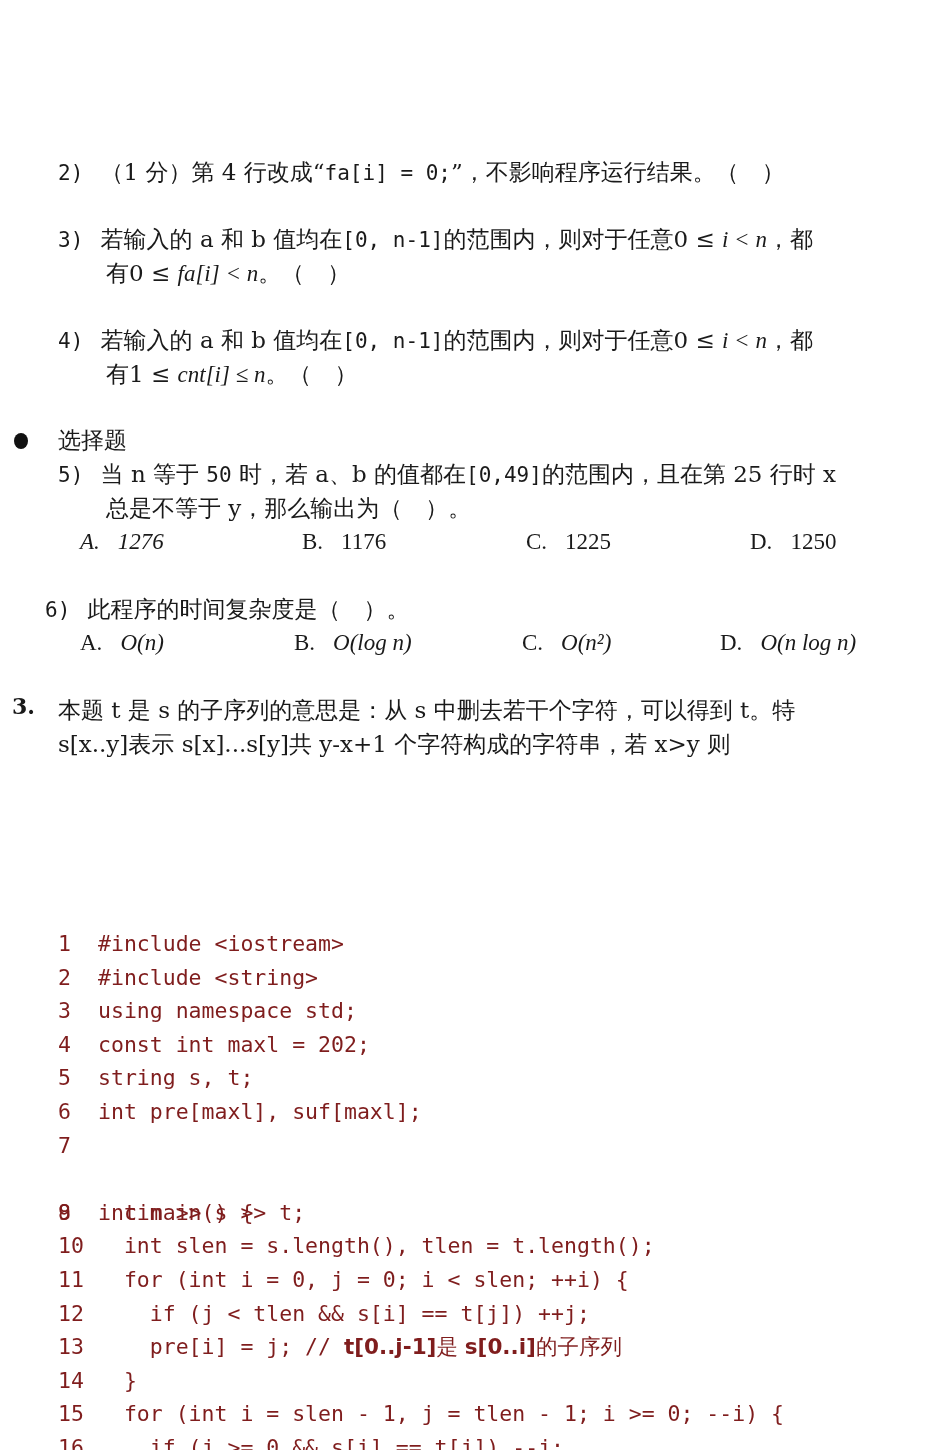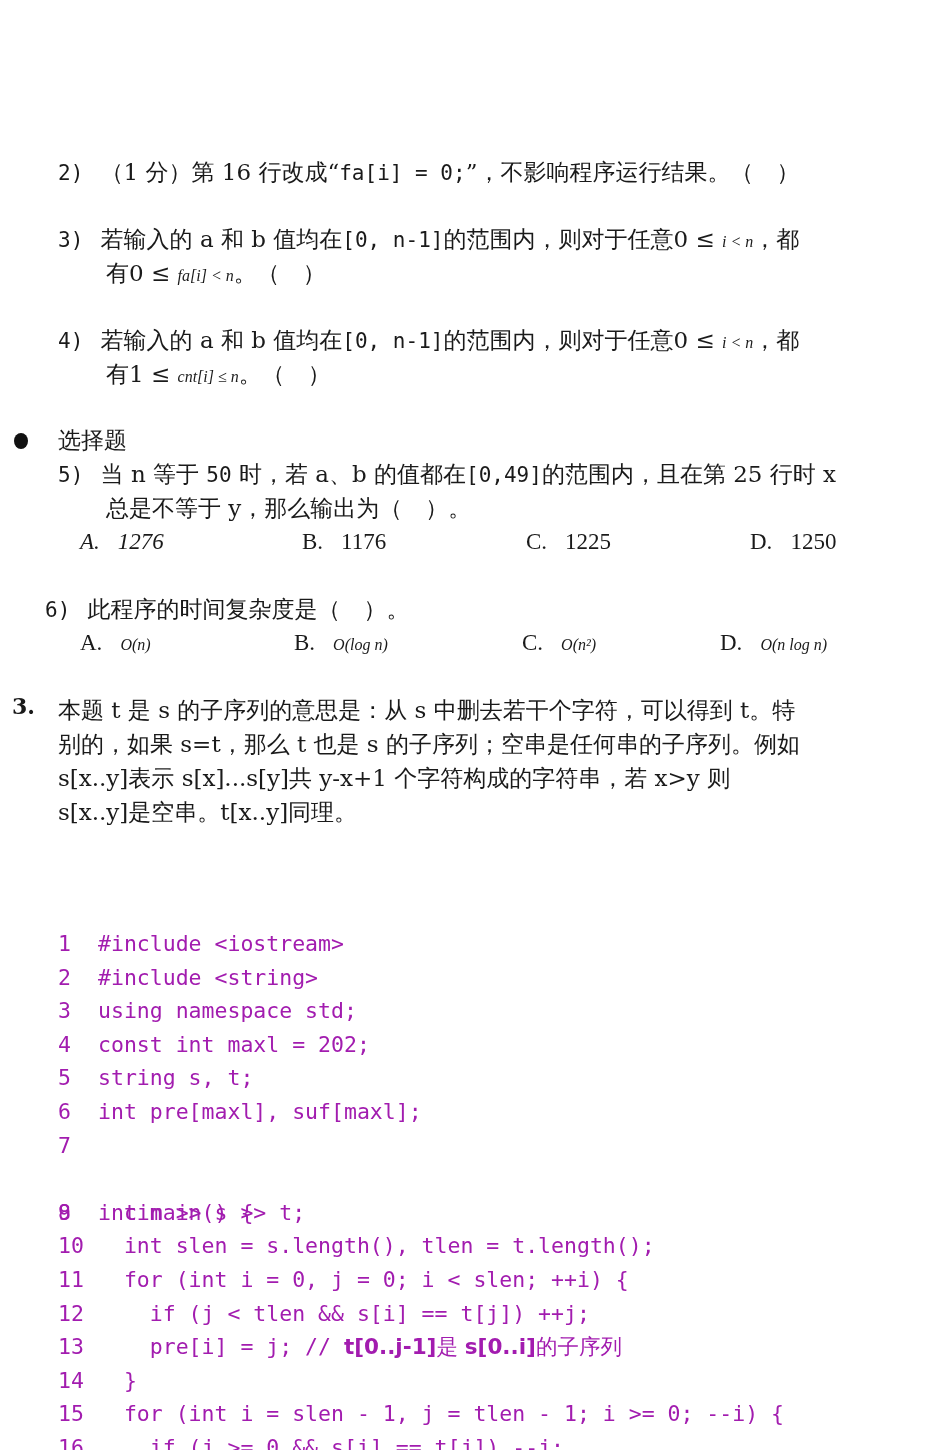--- a/index.html
+++ b/index.html
@@ -5,37 +5,37 @@
     html, body { margin: 0; padding: 0; background: #ffffff; }
     body {
       width: 926px; height: 1450px; overflow: hidden; position: relative;
       color: #1a1a1a;
       font-family: "DejaVu Serif", "Liberation Serif", serif;
     }
     .abs { position: absolute; }
     .q { font-size: 23px; line-height: 34px; white-space: nowrap; }
     .mono { font-family: "DejaVu Sans Mono", "Liberation Mono", monospace; font-size: 21px; }
     .num { font-family: "DejaVu Sans Mono", "Liberation Mono", monospace; font-size: 21px; }
-    .math { font-family: "Liberation Serif", "DejaVu Serif", serif; font-style: italic; font-size: 16px; }
+    .math { font-family: "Liberation Serif", "DejaVu Serif", serif; font-style: italic; font-size: 23px; }
     .opt-row { font-size: 23px; line-height: 34px; }
     .opt { position: absolute; white-space: nowrap; font-family: "Liberation Serif", serif; }
     .opt .letter { margin-right: 18px; }
     .bullet { width: 14px; height: 16px; background: #111; border-radius: 50%; }
     .code-line { position: absolute; left: 58px; font-family: "DejaVu Sans Mono", "Liberation Mono", monospace;
-      font-size: 21.5px; line-height: 33.6px; white-space: pre; color: #a21caf; }
+      font-size: 21.5px; line-height: 33.6px; white-space: pre; color: #7f1d1d; }
     .ln { display: inline-block; width: 40px; }
     .cmt-cn { font-family: "DejaVu Serif", serif; }
     .cmt-b { font-family: "DejaVu Sans", sans-serif; font-weight: bold; text-align: center; }
   </style>
 </head>
 <body>
 
 <div class="abs q" style="left:58px; top:155px;">
   <span class="num">2)</span>
-  <span style="margin-left:10px">（1 分）第 16 行改成“</span><span class="mono">fa[i] = 0;</span><span>”，不影响程序运行结果。（　）</span>
+  <span style="margin-left:10px">（1 分）第 4 行改成“</span><span class="mono">fa[i] = 0;</span><span>”，不影响程序运行结果。（　）</span>
 </div>
 
 <div class="abs q" style="left:58px; top:222px;">
   <span class="num">3)</span>
   <span style="margin-left:10px">若输入的 a 和 b 值均在</span><span class="mono">[0, n-1]</span><span>的范围内，则对于任意0 ≤ </span><span class="math">i &lt; n</span><span>，都</span>
 </div>
 <div class="abs q" style="left:106px; top:256px;">
   <span>有0 ≤ </span><span class="math">fa[i] &lt; n</span><span>。（　）</span>
 </div>
 
@@ -69,23 +69,21 @@
 <div class="abs opt-row" style="left:0; top:626px; width:926px; height:34px;">
   <div class="opt" style="left:80px;"><span class="letter">A.</span><span class="math">O(n)</span></div>
   <div class="opt" style="left:294px;"><span class="letter">B.</span><span class="math">O(log n)</span></div>
   <div class="opt" style="left:522px;"><span class="letter">C.</span><span class="math">O(n²)</span></div>
   <div class="opt" style="left:720px;"><span class="letter">D.</span><span class="math">O(n log n)</span></div>
 </div>
 
 <div class="abs" style="left:12px; top:693px; font-size:22px; font-weight:bold; font-family:'DejaVu Serif', serif;">3.</div>
 <div class="abs q" style="left:58px; top:693px;">
   <div>本题 t 是 s 的子序列的意思是：从 s 中删去若干个字符，可以得到 t。特</div>
-  <div>别的，如果 s=t，那么 t 也是 s 的子序列；空串是任何串的子序列。例如</div>
   <div>s[x..y]表示 s[x]...s[y]共 y-x+1 个字符构成的字符串，若 x&gt;y 则</div>
-  <div>s[x..y]是空串。t[x..y]同理。</div>
 </div>
 
 <div>
   <div class="code-line" style="top:927px;"><span class="ln">1</span><span>#include &lt;iostream&gt;</span></div>
   <div class="code-line" style="top:961px;"><span class="ln">2</span><span>#include &lt;string&gt;</span></div>
   <div class="code-line" style="top:994px;"><span class="ln">3</span><span>using namespace std;</span></div>
   <div class="code-line" style="top:1028px;"><span class="ln">4</span><span>const int maxl = 202;</span></div>
   <div class="code-line" style="top:1061px;"><span class="ln">5</span><span>string s, t;</span></div>
   <div class="code-line" style="top:1095px;"><span class="ln">6</span><span>int pre[maxl], suf[maxl];</span></div>
   <div class="code-line" style="top:1129px;"><span class="ln">7</span><span></span></div>

